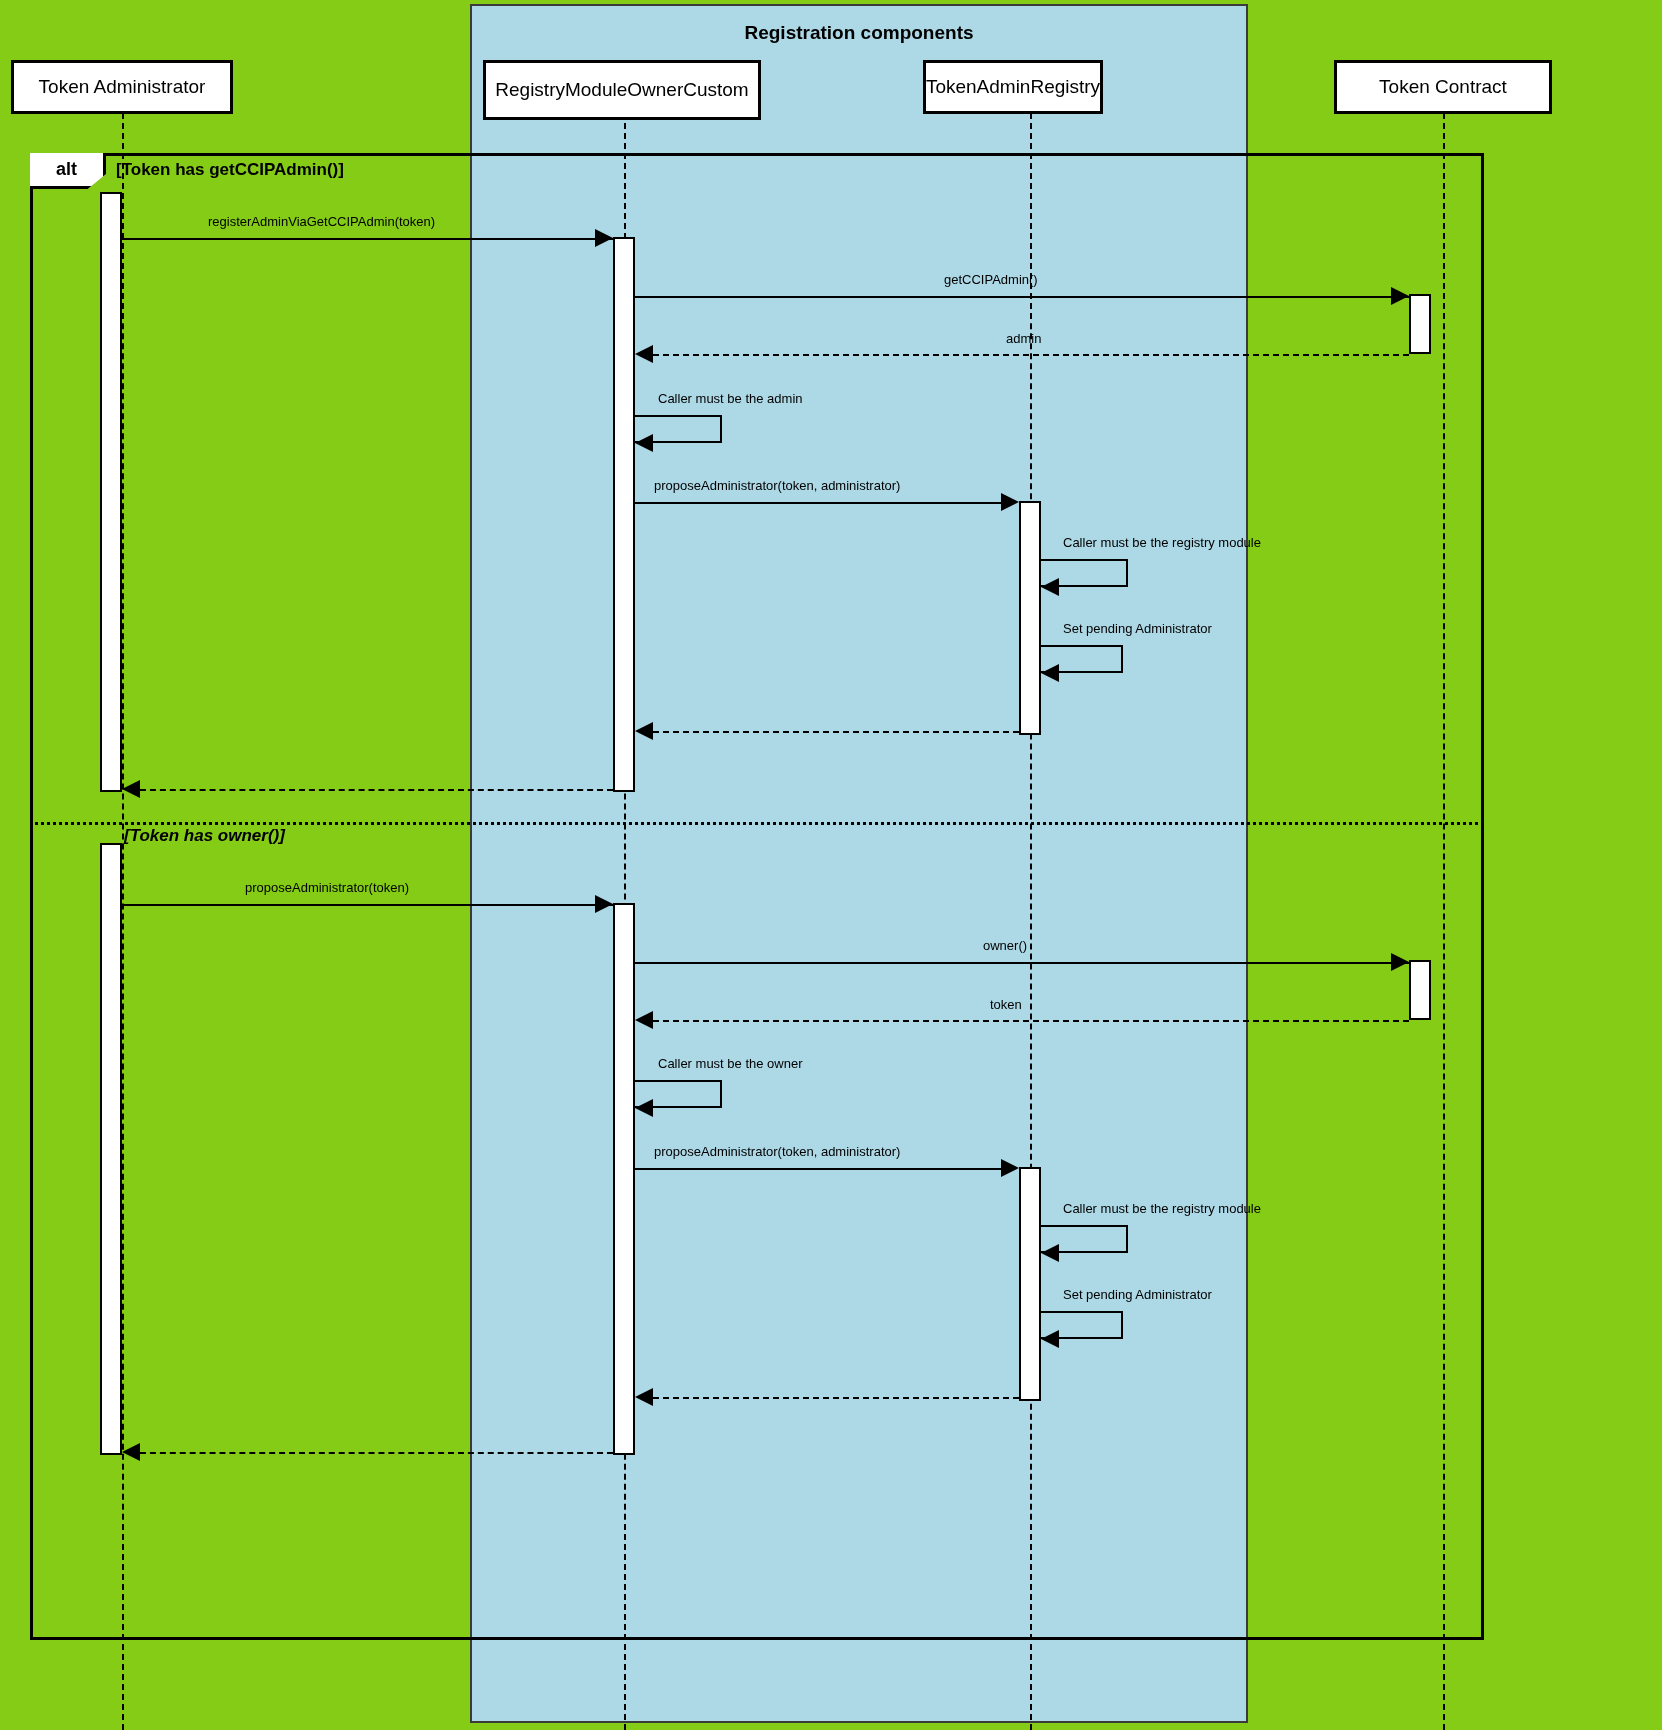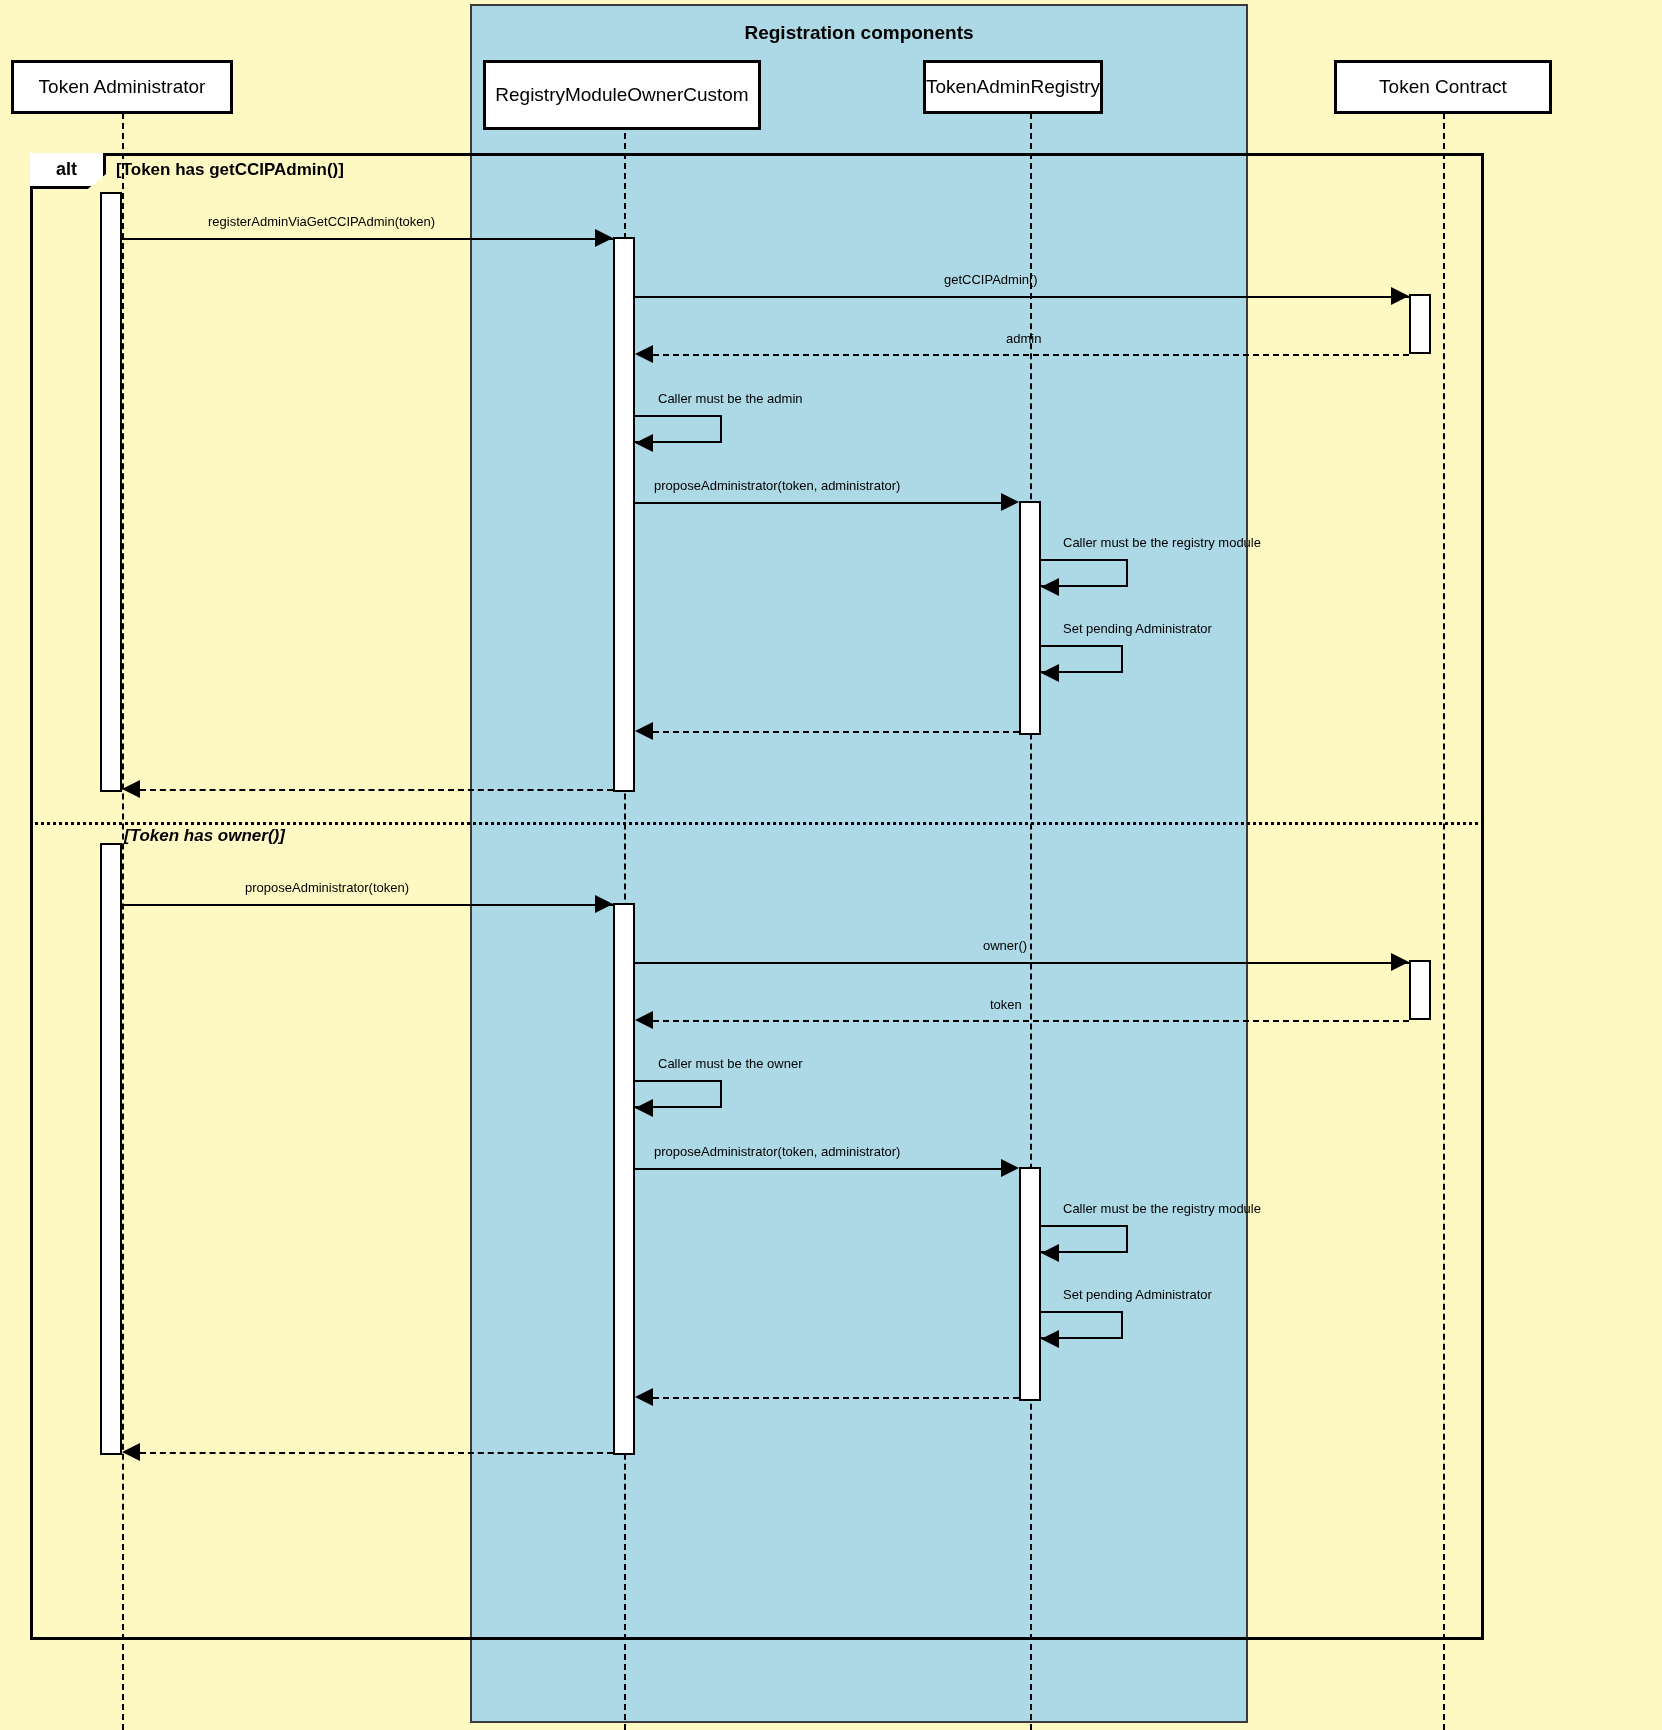--- a/index.html
+++ b/index.html
@@ -1,17 +1,17 @@
 <!DOCTYPE html>
 <html><head>
 <meta charset="utf-8">
 <style>
   html,body{margin:0;padding:0;background:#fff;}
   body{font-family:"Liberation Sans",sans-serif;}
-  #canvas{position:relative;width:1662px;height:1730px;background:#fef9c3;overflow:hidden;}
+  #canvas{position:relative;width:1662px;height:1730px;background:#84cc16;overflow:hidden;}
 
   
   .group-box{position:absolute;background:#ADD8E6;border:2px solid #3b3b3b;box-sizing:border-box;}
   .group-title{position:absolute;width:100%;text-align:center;font-weight:bold;font-size:19px;color:#000;}
 
   
   .participant{position:absolute;background:#fff;border:3px solid #000;box-sizing:border-box;
                display:flex;align-items:center;justify-content:center;font-size:19px;color:#000;}
 
   
@@ -52,21 +52,21 @@
   <div class="group-title" style="left:470px;top:22px;width:778px;">Registration components</div>
 
   <div class="lifeline" style="left:122px;top:113px;height:1617px;"></div>
   <div class="lifeline" style="left:624px;top:113px;height:1617px;"></div>
   <div class="lifeline" style="left:1030px;top:113px;height:1617px;"></div>
   <div class="lifeline" style="left:1443px;top:113px;height:1617px;"></div>
 
   <div class="participant" style="left:11px;top:60px;width:222px;height:54px;">
     <span>Token Administrator</span>
   </div>
-  <div class="participant" style="left:483px;top:60px;width:278px;height:70px;">
+  <div class="participant" style="left:483px;top:60px;width:278px;height:60px;">
     <span>RegistryModuleOwnerCustom</span>
   </div>
   <div class="participant" style="left:923px;top:60px;width:180px;height:54px;">
     <span>TokenAdminRegistry</span>
   </div>
   <div class="participant" style="left:1334px;top:60px;width:218px;height:54px;">
     <span>Token Contract</span>
   </div>
 
   <div class="frame" style="left:30px;top:153px;width:1454px;height:1487px;"></div>

